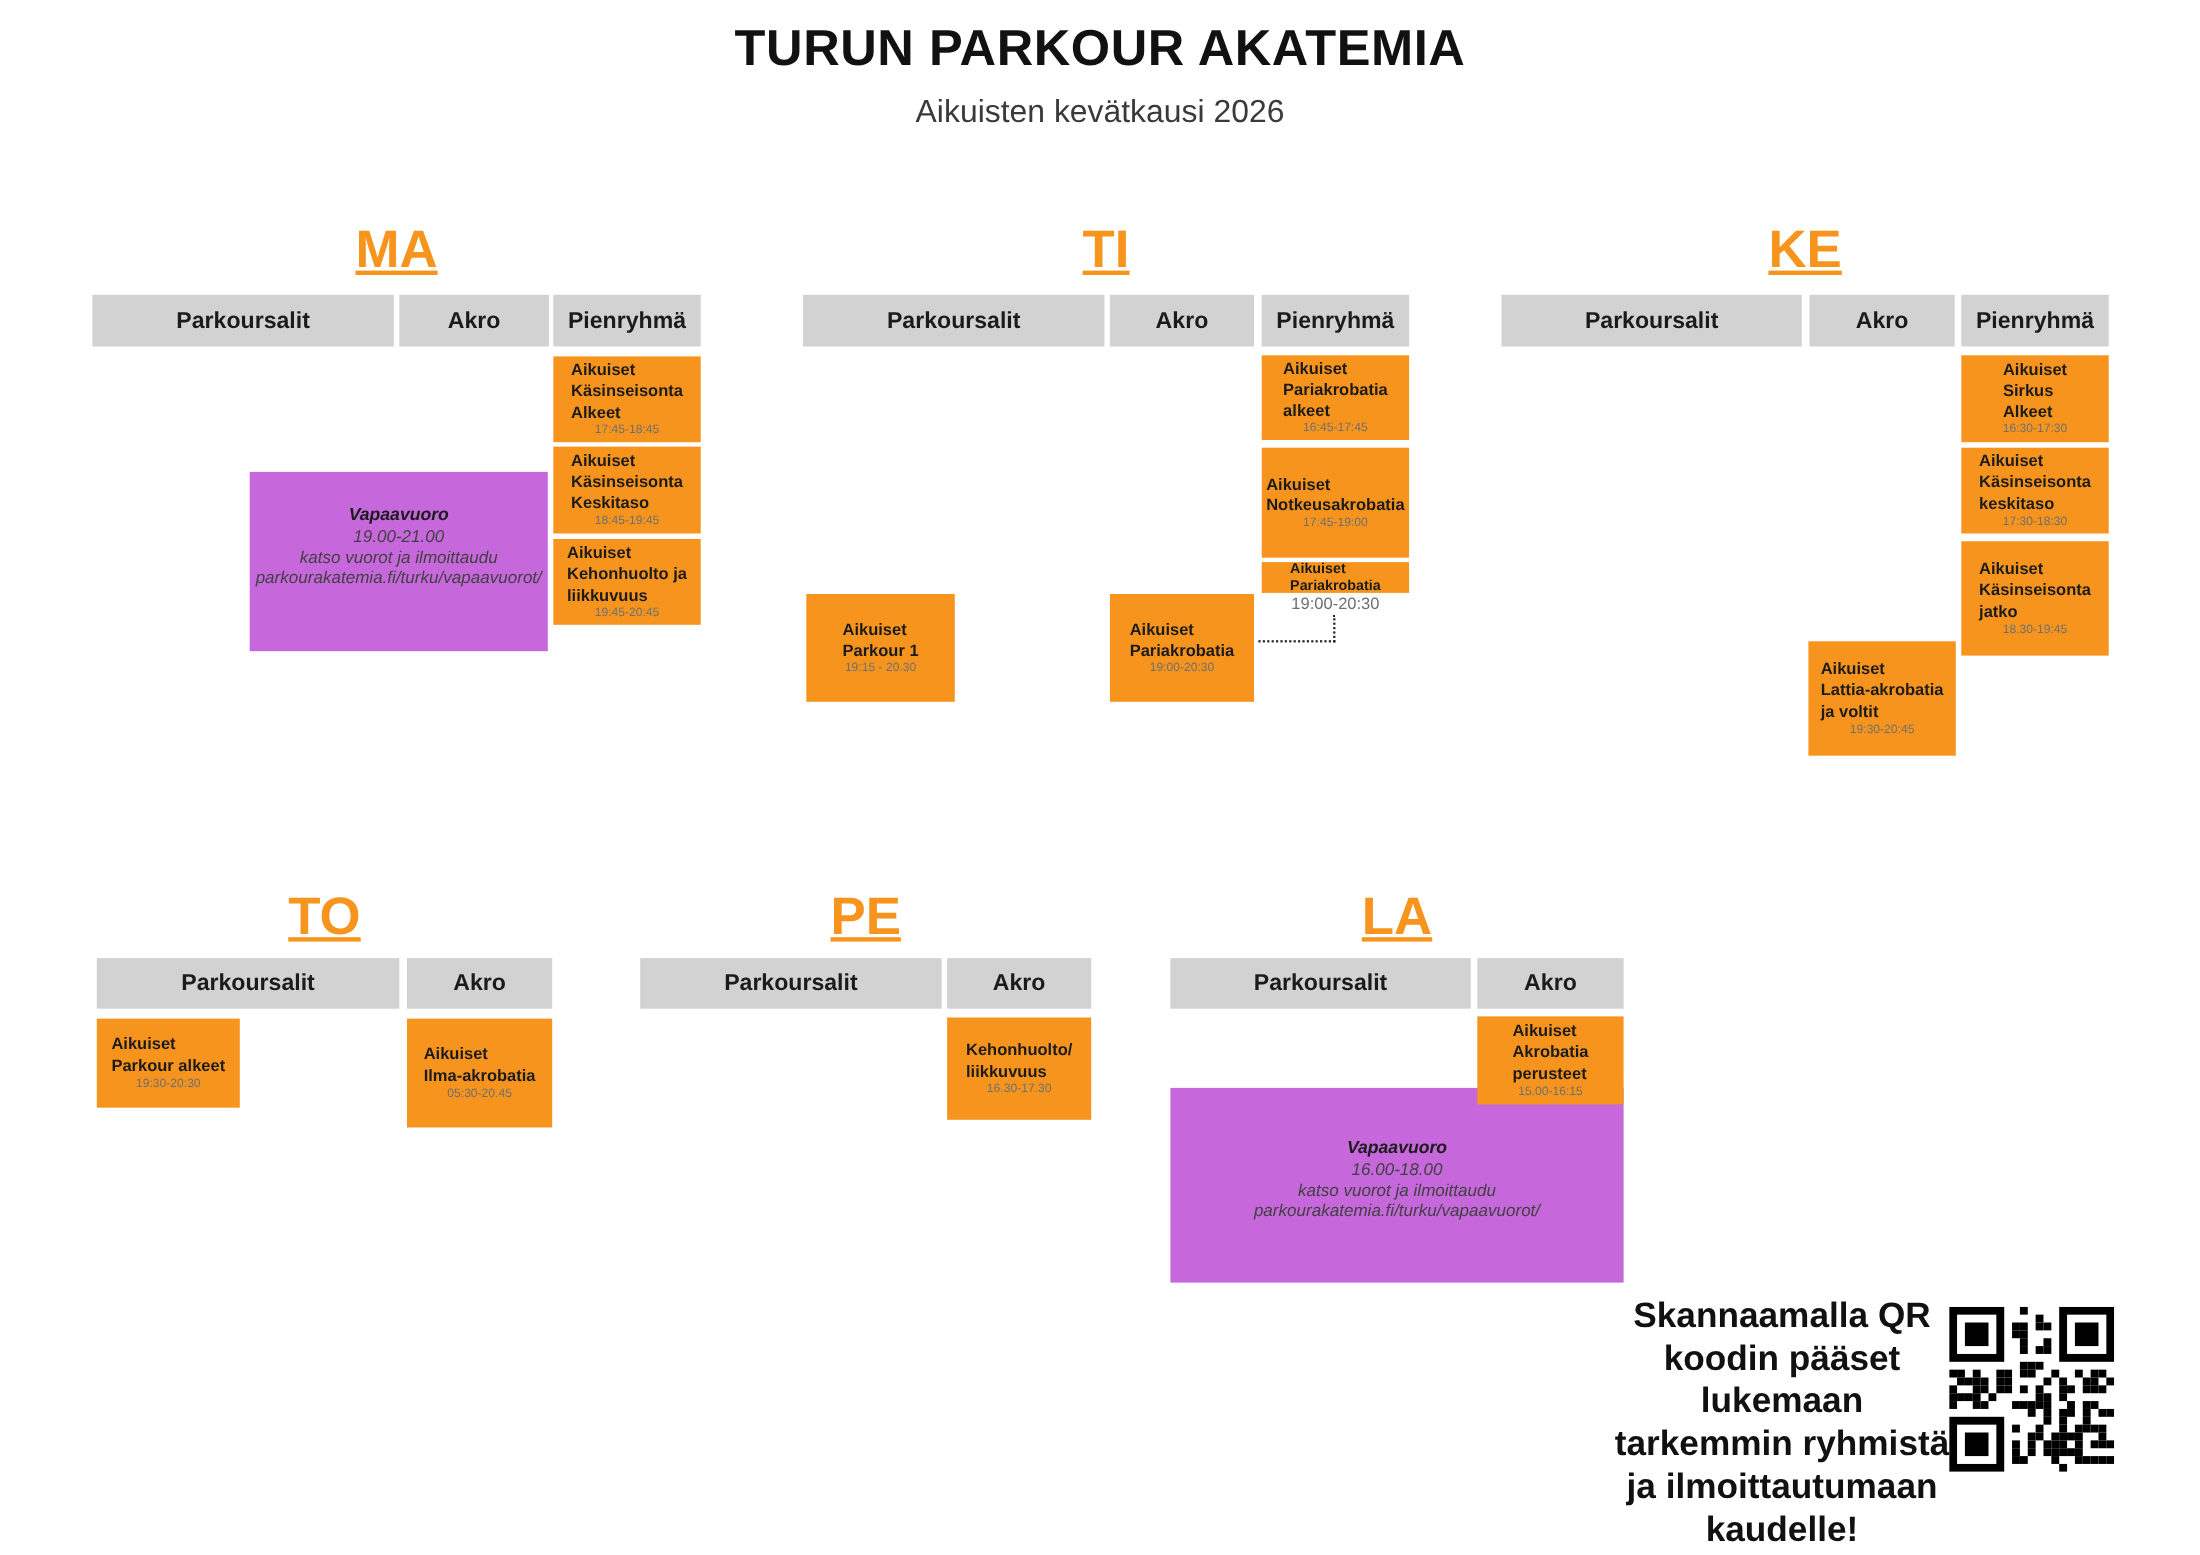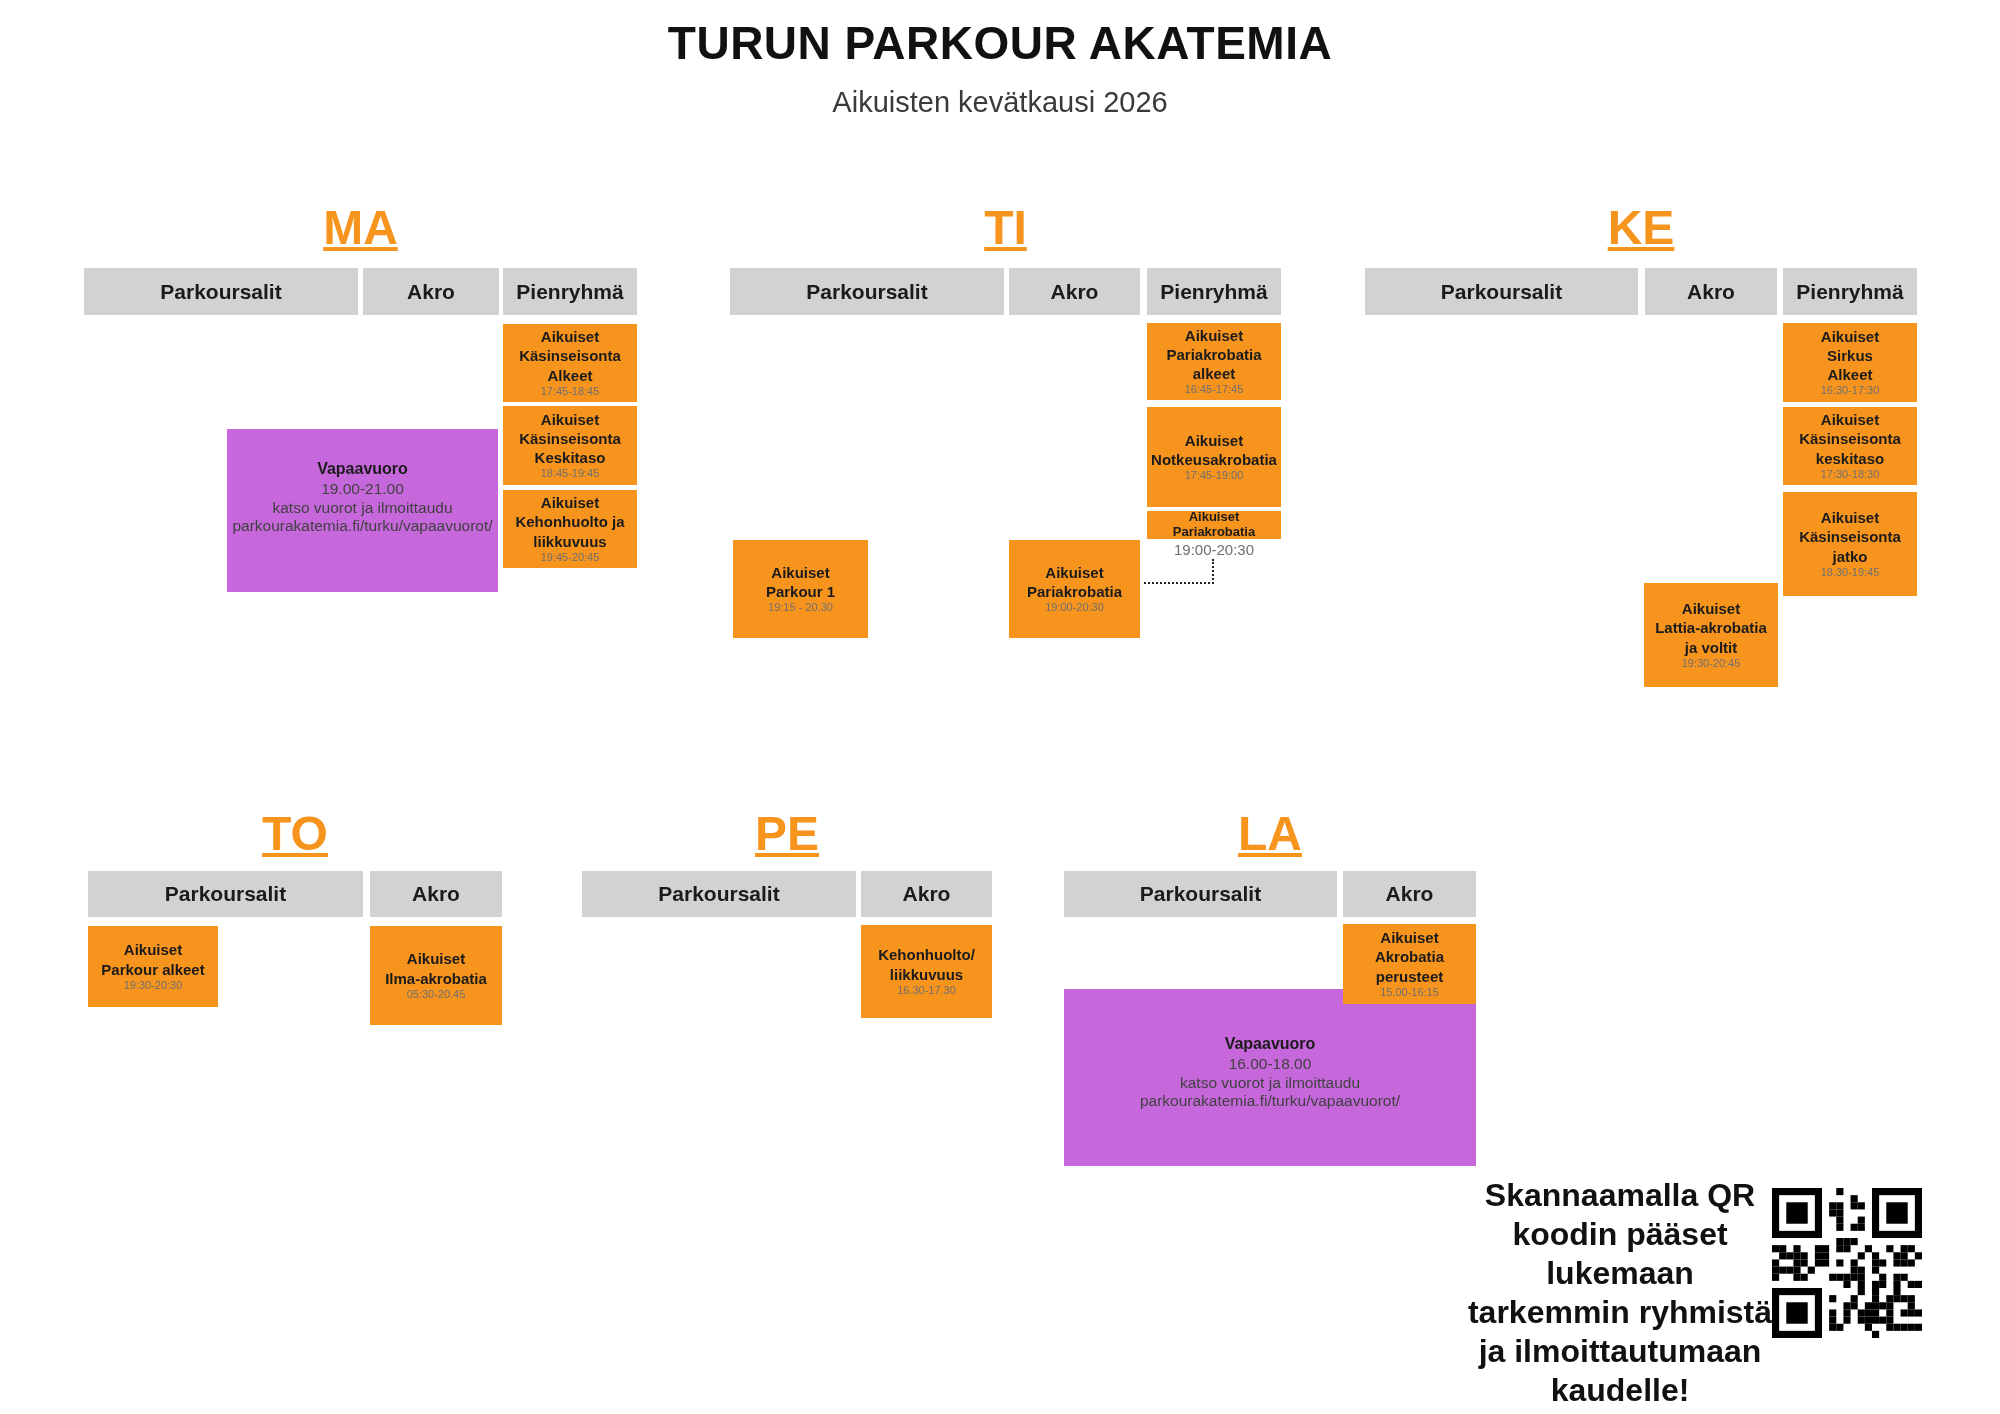--- a/index.html
+++ b/index.html
@@ -6,25 +6,25 @@
   body{font-family:"Liberation Sans",sans-serif;}
   .canvas{position:relative;width:1996px;height:1414px;background:#ffffff;overflow:hidden;}
   .page-title{position:absolute;left:0;top:16px;width:2000px;text-align:center;
     font-size:46px;font-weight:bold;color:#111;letter-spacing:.5px;}
   .page-subtitle{position:absolute;left:0;top:86px;width:2000px;text-align:center;
     font-size:29px;color:#3a3a3a;}
   .daylabel{position:absolute;text-align:center;font-size:48px;font-weight:bold;color:#F7941D;text-decoration:underline;}
   .colhead{position:absolute;background:#D2D2D2;display:flex;align-items:center;justify-content:center;
     font-size:21px;font-weight:bold;color:#1b1b1b;}
   .block{position:absolute;background:#F7941E;display:flex;flex-direction:column;align-items:center;
-    justify-content:center;text-align:center;box-sizing:border-box;}
+    justify-content:center;box-sizing:border-box;}
   .bt{font-size:15px;font-weight:bold;color:#1b1b1b;line-height:1.27;white-space:pre-line;}
   .tm{font-size:11px;color:#6F6F6F;line-height:1.27;}
   .block.small .bt{font-size:13px;line-height:1.12;}
-  .purple{background:#C667DB;}
+  .purple{background:#C667DB;font-style:italic;}
   .pt{font-size:16px;font-weight:bold;color:#1b1b1b;line-height:1.2;margin-bottom:2px;}
   .pl{font-size:15.5px;color:#414141;line-height:1.2;}
   .tm-outside{position:absolute;text-align:center;font-size:15px;color:#6F6F6F;}
   .dotv{position:absolute;border-left:2px dotted #222;}
   .doth{position:absolute;border-top:2px dotted #222;}
   .qrnote{position:absolute;text-align:center;font-size:32px;font-weight:bold;color:#111;
     line-height:1.22;white-space:pre-line;}
 </style>
 </head>
 <body>

